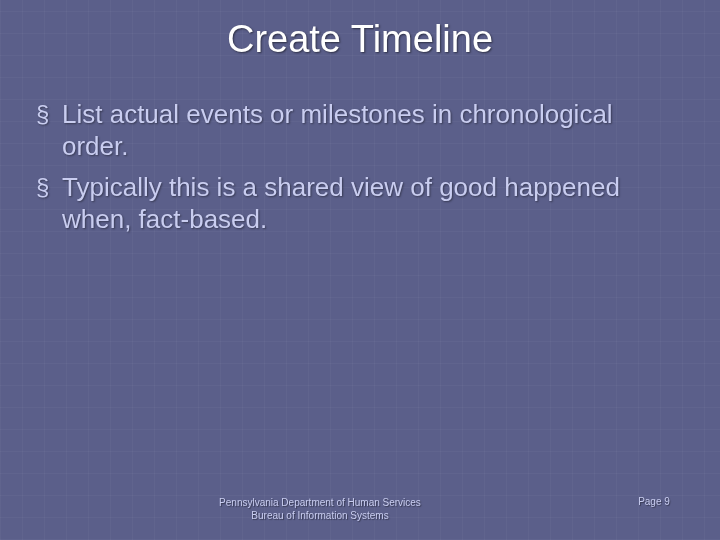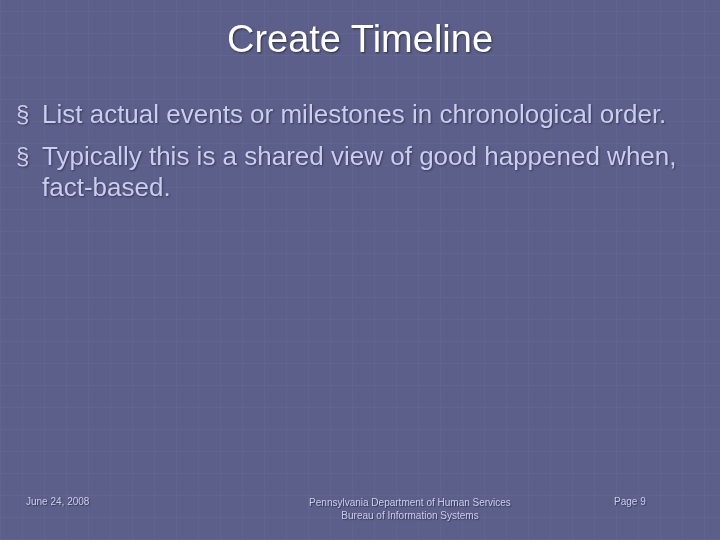--- a/index.html
+++ b/index.html
@@ -15,21 +15,21 @@
   }
   .title {
     text-align: center;
     font-size: 38px;
     font-weight: 400;
     color: #ffffff;
     padding-top: 18px;
     text-shadow: 1px 1px 2px rgba(0,0,0,0.5);
   }
   .content {
-    padding: 38px 34px 0 16px;
+    padding: 38px 34px 0 36px;
   }
   .bullets {
     list-style: none;
   }
   .bullets li {
     position: relative;
     padding-left: 26px;
     font-size: 26px;
     line-height: 1.22;
     margin-bottom: 4px;
@@ -50,34 +50,33 @@
     left: 0; right: 0; bottom: 18px;
     display: flex;
     align-items: flex-start;
     padding: 0 26px;
     font-size: 10px;
     color: #c9cdf0;
     text-shadow: 1px 1px 1px rgba(0,0,0,0.4);
   }
   .footer .date { flex: 0 0 180px; }
   .footer .org { flex: 1; text-align: center; line-height: 1.3; }
-  .footer .page { flex: 0 0 80px; text-align: left; }
+  .footer .page { flex: 0 0 80px; text-align: center; }
 </style>
 </head>
 <body>
 
 <h1 class="title">Create Timeline</h1>
 
 <div class="content">
   <ul class="bullets">
     <li>List actual events or milestones in chronological order.</li>
     <li class="gap">Typically this is a shared view of good happened when, fact-based.</li>
   </ul>
 </div>
 
 <div class="footer">
-  <div class="date">June 24, 2008</div>
   <div class="org">
     <span>Pennsylvania Department of Human Services</span><br>
     <span>Bureau of Information Systems</span>
   </div>
   <div class="page">Page 9</div>
 </div>
 
 </body></html>

